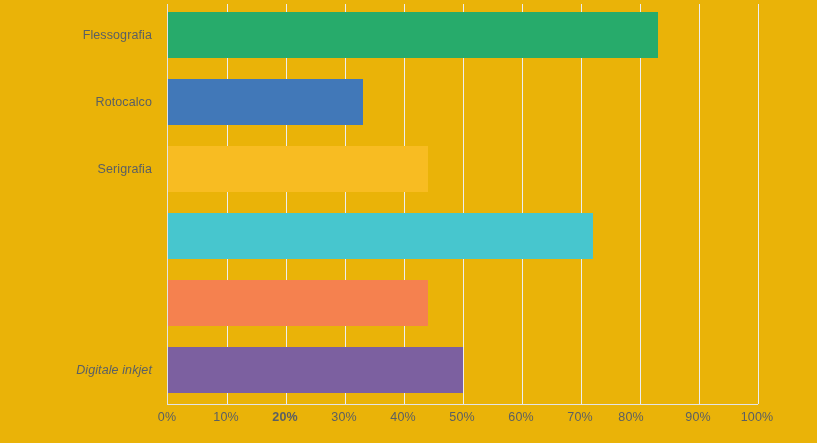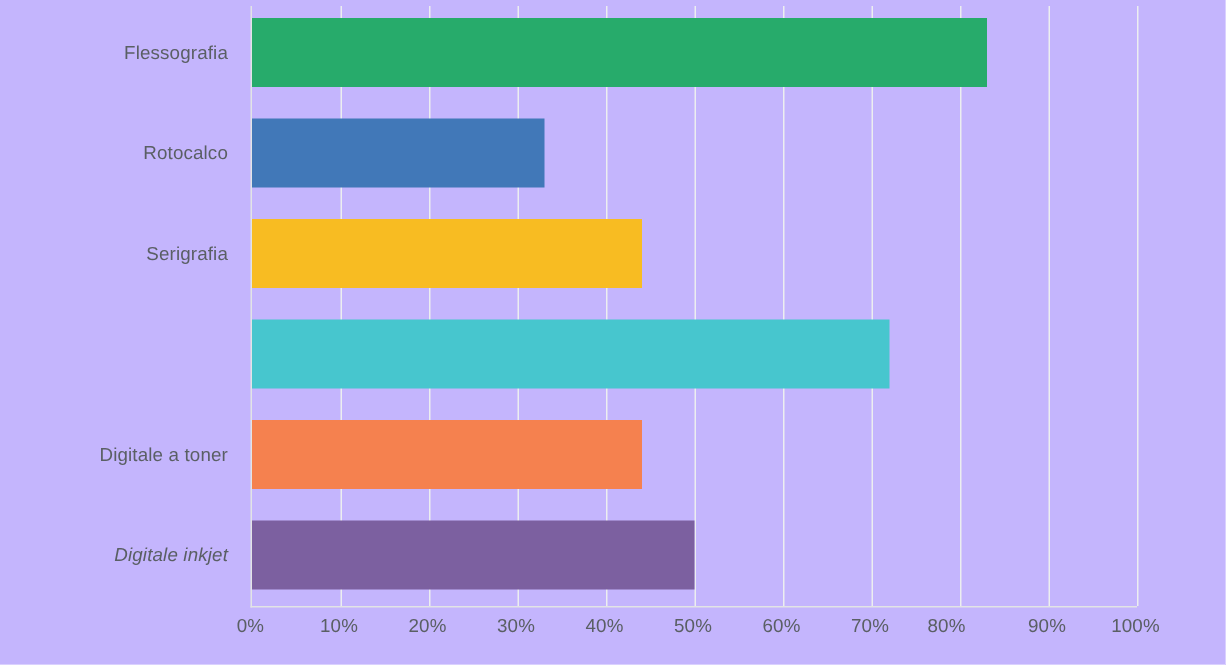--- a/index.html
+++ b/index.html
@@ -11,21 +11,21 @@
     width: 817px;
     height: 443px;
     font-family: "Liberation Sans", sans-serif;
     overflow: hidden;
   }
 
   #chart-root {
     position: relative;
     width: 817px;
     height: 443px;
-    background: #c4b5fd;
+    background: #eab308;
   }
 
   
   .label-col {
     position: absolute;
     left: 0;
     top: 0;
     width: 160px;
     height: 404px;
   }
@@ -86,21 +86,20 @@
 </style>
 </head>
 <body>
 
 <div id="chart-root">
 
   <div class="label-col">
       <div class="cat-label" style="top: 27.5px;">Flessografia</div>
       <div class="cat-label" style="top: 94.5px;">Rotocalco</div>
       <div class="cat-label" style="top: 161.5px;">Serigrafia</div>
-      <div class="cat-label" style="top: 295.5px;">Digitale a toner</div>
       <div class="cat-label" style="top: 362.5px; font-style: italic;">Digitale inkjet</div>
     </div>
 
   <div class="plot">
       <div class="gridline first" style="left: 0px;"></div>
       <div class="gridline" style="left: 59px;"></div>
       <div class="gridline" style="left: 118px;"></div>
       <div class="gridline" style="left: 177px;"></div>
       <div class="gridline" style="left: 236px;"></div>
       <div class="gridline" style="left: 295px;"></div>
@@ -113,21 +112,21 @@
       <div class="bar" title="Rotocalco: 33%" style="top: 75px; width: 194.7px; background: rgb(65, 120, 184);"></div>
       <div class="bar" title="Serigrafia: 44%" style="top: 142px; width: 259.6px; background: rgb(248, 188, 34);"></div>
       <div class="bar" title="Offset: 72%" style="top: 209px; width: 424.8px; background: rgb(71, 198, 206);"></div>
       <div class="bar" title="Digitale a toner: 44%" style="top: 276px; width: 259.6px; background: rgb(245, 129, 79);"></div>
       <div class="bar" title="Digitale inkjet: 50%" style="top: 343px; width: 295px; background: rgb(124, 96, 160);"></div>
     </div>
 
   <div class="xticks">
       <div class="xtick" style="left: 0px;">0%</div>
       <div class="xtick" style="left: 59px; text-align: center;">10%</div>
-      <div class="xtick" style="left: 118px;">20%</div>
+      <div class="xtick" style="left: 118px; font-weight: bold;">20%</div>
       <div class="xtick" style="left: 177px;">30%</div>
       <div class="xtick" style="left: 236px;">40%</div>
       <div class="xtick" style="left: 295px;">50%</div>
       <div class="xtick" style="left: 354px;">60%</div>
       <div class="xtick" style="left: 413px; text-align: center;">70%</div>
       <div class="xtick" style="left: 464px;">80%</div>
       <div class="xtick" style="left: 531px;">90%</div>
       <div class="xtick" style="left: 590px;">100%</div>
     </div>
 

